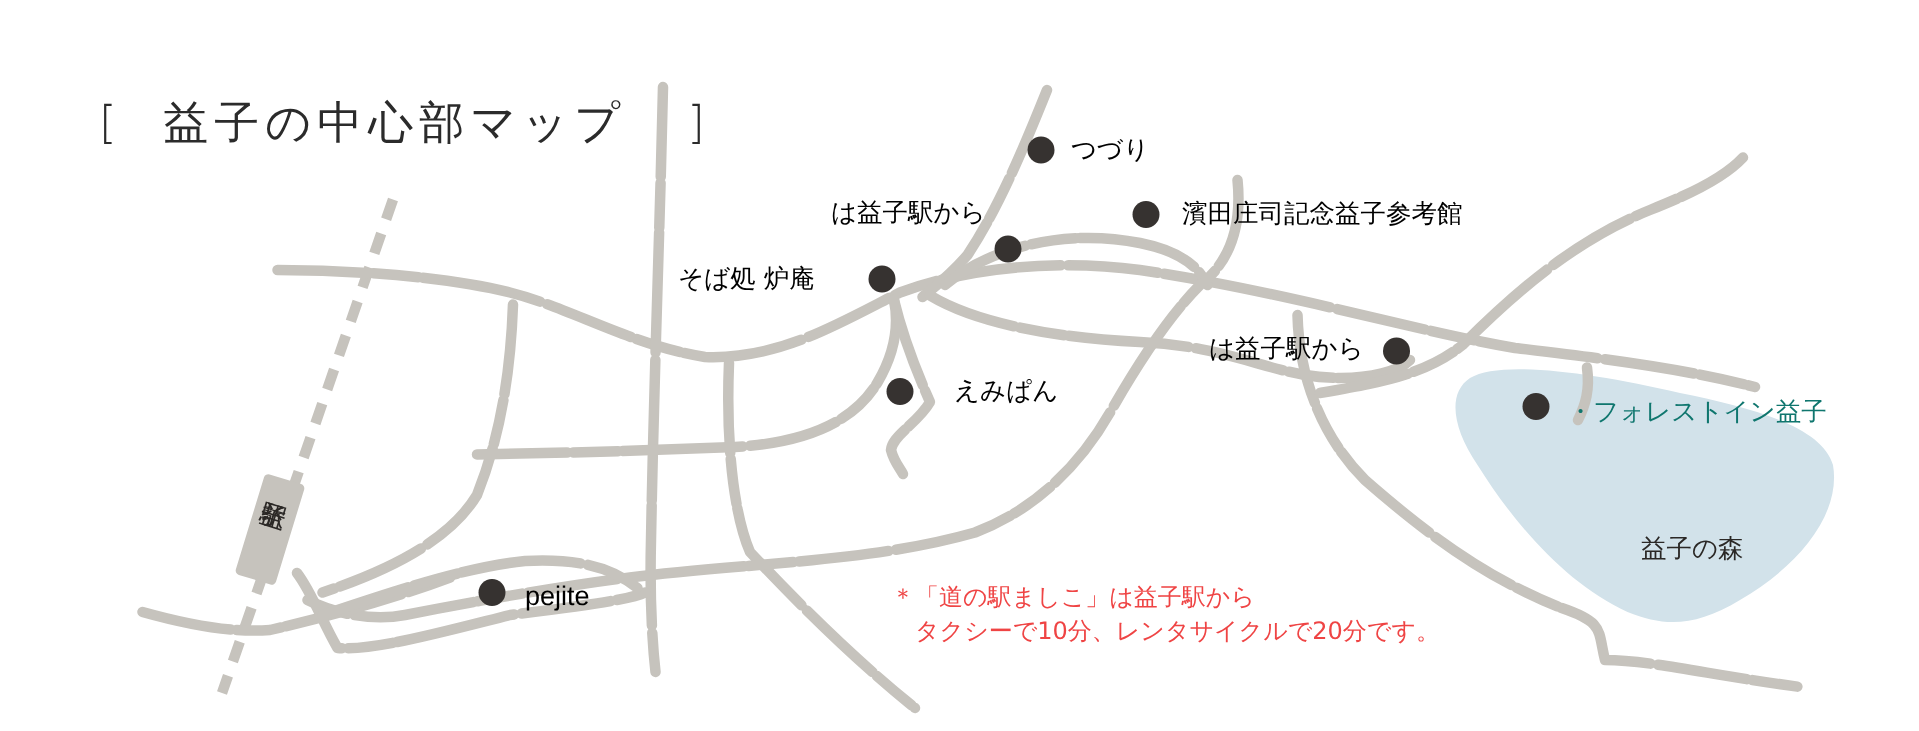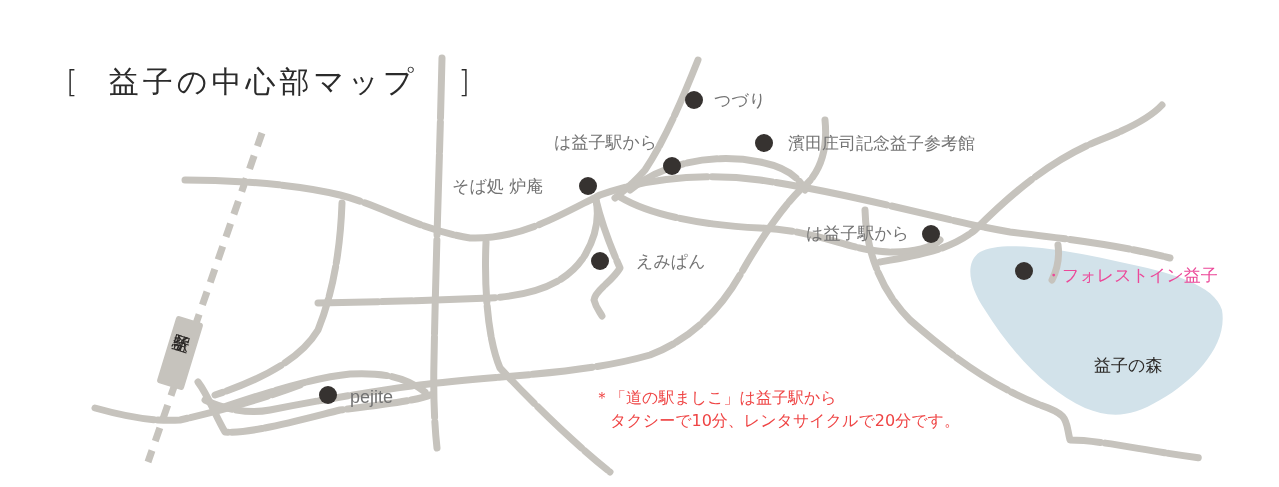--- a/index.html
+++ b/index.html
@@ -3,29 +3,29 @@
 <meta charset="utf-8">
 <style>
   html, body { margin: 0; padding: 0; background: #ffffff; }
   body { width: 1279px; height: 487px; position: relative; overflow: hidden;
          font-family: "DejaVu Sans", "Liberation Sans", sans-serif; color: #2e2a28; }
   #map { position: absolute; left: 0; top: 0; width: 1279px; height: 487px; }
   .road { fill: none; stroke: #c6c3bd; stroke-width: 7; stroke-linecap: round; stroke-linejoin: round; stroke-dasharray: 60 4 30 3 80 5; }
   .rail { fill: none; stroke: #c6c3bd; stroke-width: 7; stroke-dasharray: 14 10; }
   .forest { fill: #d2e2ea; }
   .title { position: absolute; left: 30px; top: 62px; font-size: 30px; letter-spacing: 4px; color: #2b2b2b; white-space: nowrap; font-weight: 300; margin-left: 36px; }
-  .lbl { position: absolute; font-size: 17px; white-space: nowrap; color: #737373; line-height: 1; }
+  .lbl { position: absolute; font-size: 17px; white-space: nowrap; color: #000000; line-height: 1; }
   .dot { position: absolute; width: 18px; height: 18px; border-radius: 50%; background: #363230; }
   .station { position: absolute; left: 166px; top: 318px; width: 28px; height: 70px;
              background: #c6c3bd; border-radius: 3px; transform: rotate(17deg); }
   .station span { position: absolute; left: 5px; top: 4px; width: 18px; font-size: 17px; line-height: 20px; writing-mode: vertical-rl; color: #2b2826; }
   .note { position: absolute; left: 594px; top: 386px; font-size: 16px; line-height: 23px; color: #ef4444; white-space: nowrap; }
   .note .l2 { padding-left: 16px; display: block; }
   .forest-name { position: absolute; left: 1094px; top: 354px; font-size: 17px; color: #2b2826; }
-  .forest-list { position: absolute; left: 1045px; top: 263px; font-size: 17px; line-height: 25px; color: #ec4899; white-space: nowrap; }
+  .forest-list { position: absolute; left: 1045px; top: 263px; font-size: 17px; line-height: 25px; color: #0f766e; white-space: nowrap; }
 </style>
 </head>
 <body>
 
 <svg id="map" viewBox="0 0 1279 487" xmlns="http://www.w3.org/2000/svg">
 
   <path class="forest" d="M980,252 C1000,240 1060,248 1120,262 C1170,272 1215,285 1222,310 C1228,345 1195,380 1160,400 C1130,418 1110,418 1085,408 C1045,390 1010,350 985,310 C968,285 965,262 980,252 Z"></path>
 
   <path class="rail" d="M262,133 L148,462"></path>
 

